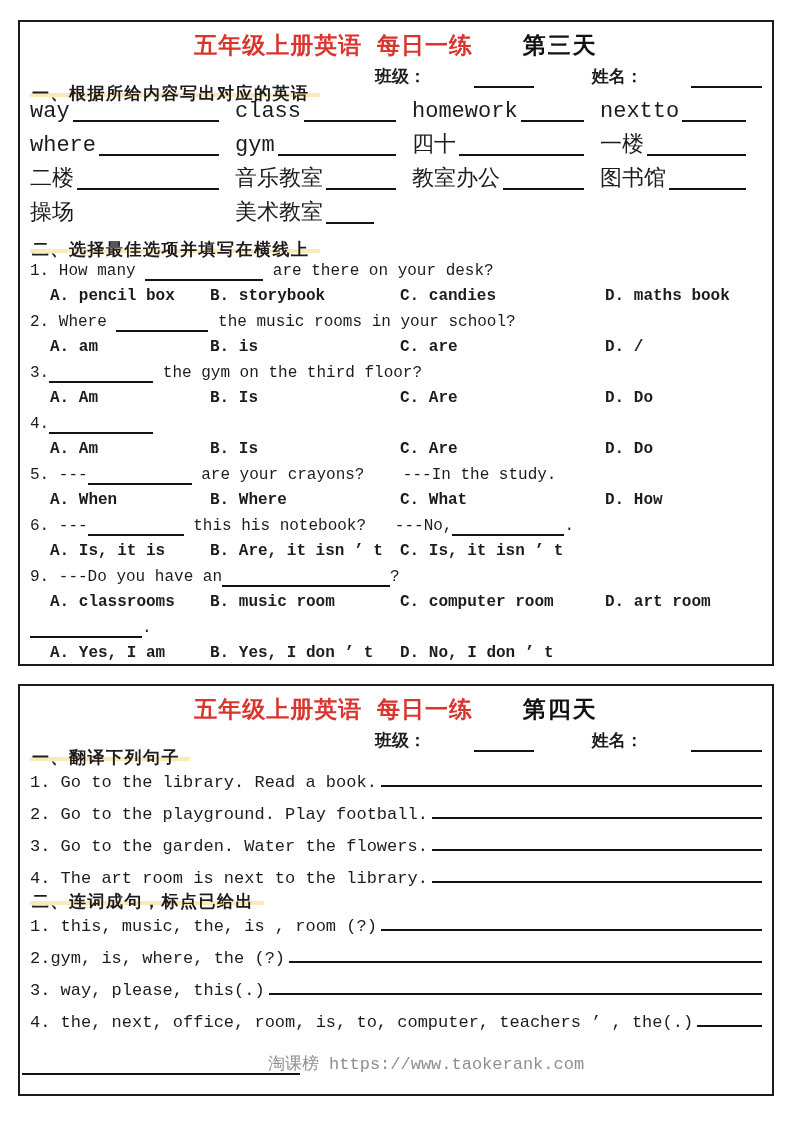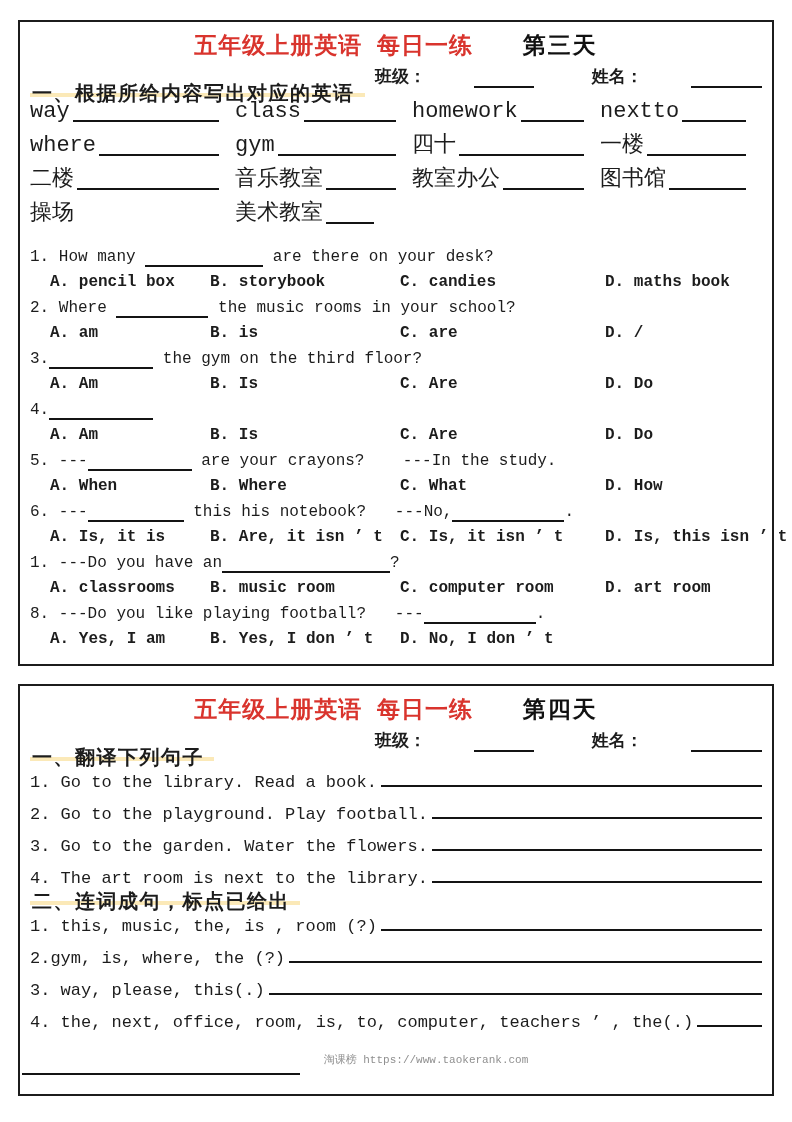--- a/index.html
+++ b/index.html
@@ -21,21 +21,21 @@
   .t-day { color:#111; font-size:23px; margin-left:40px; letter-spacing:2px; }
   .meta-row {
     height:26px; font-size:17px; font-weight:600; padding-left:345px;
     white-space:pre; display:flex; align-items:flex-end;gap:48px;
   }
   .meta-row span.lbl { line-height:20px; }
   .bl { display:inline-block; border-bottom:2px solid #141414; height:16px; }
   .w105 { width:105px; margin-right:10px; }
   .w125 { width:125px; }
   .sec-h {
-    display:inline-block; background:#fbe9b8; font-weight:bold; font-size:20px;
+    display:inline-block; background:#fbe9b8; font-weight:bold; font-size:17px;
     letter-spacing:1.5px; padding:2px 10px 2px 2px; margin:5px 0 3px 0;
   }
   .sec-wrap { line-height:0; }
   .vocab {
     display:grid; grid-template-columns:205px 177px 188px 1fr;
     row-gap:12px; font-size:22px; margin-bottom:20px;
   }
   .vocab-cell { display:flex; align-items:flex-end; padding-right:16px; height:22px; }
   .vocab-label { white-space:nowrap; line-height:20px; }
   .vocab-blank { flex:1 1 auto; border-bottom:2px solid #141414; height:15px; margin-left:3px; }
@@ -46,21 +46,21 @@
     display:grid; grid-template-columns:160px 190px 205px 1fr;
     padding-left:20px; font-size:16px; height:24px; margin-top:1px;
     white-space:pre; align-items:end;font-weight:bold;
   }
   .opt { line-height:21px; white-space:pre; overflow:visible; }
   .s-row { display:flex; align-items:flex-start; font-size:17px; height:24px; margin-top:8px; white-space:pre; }
   .s-text { line-height:21px; white-space:pre; }
   .s-blank { flex:1 1 auto; border-bottom:2px solid #141414; height:15px; margin-left:4px; min-width:40px; }
   .foot { position:relative; margin-top:16px; height:26px; }
   .cont-line { position:absolute; left:-8px; bottom:3px; width:278px; border-bottom:2px solid #141414; height:2px; }
-  .watermark { display:block; text-align:center; color:#8f8f8f; font-size:11px; padding-left:60px; }
+  .watermark { display:block; text-align:center; color:#8f8f8f; font-size:17px; padding-left:60px; }
 </style>
 </head>
 <body>
 
 <div class="sheet">
 
   <section class="panel panel1">
     <div class="title-row">
       <span class="t-red">五年级上册英语 每日一练</span>
       <span class="t-day">第三天</span>
@@ -124,36 +124,39 @@
           <span class="vocab-blank"></span>
         </div>
         <div class="vocab-cell">
           <span class="vocab-label">操场</span>
         </div>
         <div class="vocab-cell">
           <span class="vocab-label">美术教室</span>
           <span class="vocab-blank" style="flex: 0 0 48px;"></span>
         </div>
       </div>
+    <div class="sec-wrap">
+      <div class="sec-h">二、选择最佳选项并填写在横线上</div>
+    </div>
     <div id="questions3">
         <div class="q-line"><span class="q-text">1. How many </span><span class="q-blank" style="width: 118px;"></span><span class="q-text"> are there on your desk?</span></div>
         <div class="q-opts"><span class="opt">A. pencil box</span><span class="opt">B. storybook</span><span class="opt">C. candies</span><span class="opt">D. maths book</span></div>
         <div class="q-line"><span class="q-text">2. Where </span><span class="q-blank" style="width: 92px;"></span><span class="q-text"> the music rooms in your school?</span></div>
         <div class="q-opts"><span class="opt">A. am</span><span class="opt">B. is</span><span class="opt">C. are</span><span class="opt">D. /</span></div>
         <div class="q-line"><span class="q-text">3.</span><span class="q-blank" style="width: 104px;"></span><span class="q-text"> the gym on the third floor?</span></div>
         <div class="q-opts"><span class="opt">A. Am</span><span class="opt">B. Is</span><span class="opt">C. Are</span><span class="opt">D. Do</span></div>
         <div class="q-line"><span class="q-text">4.</span><span class="q-blank" style="width: 104px;"></span></div>
         <div class="q-opts"><span class="opt">A. Am</span><span class="opt">B. Is</span><span class="opt">C. Are</span><span class="opt">D. Do</span></div>
         <div class="q-line"><span class="q-text">5. ---</span><span class="q-blank" style="width: 104px;"></span><span class="q-text"> are your crayons?    ---In the study.</span></div>
         <div class="q-opts"><span class="opt">A. When</span><span class="opt">B. Where</span><span class="opt">C. What</span><span class="opt">D. How</span></div>
         <div class="q-line"><span class="q-text">6. ---</span><span class="q-blank" style="width: 96px;"></span><span class="q-text"> this his notebook?   ---No,</span><span class="q-blank" style="width: 112px;"></span><span class="q-text">.</span></div>
-        <div class="q-opts"><span class="opt">A. Is, it is</span><span class="opt">B. Are, it isn ’ t</span><span class="opt">C. Is, it isn ’ t</span><span class="opt">D. Is, this isn ’ t</span></div>
-        <div class="q-line"><span class="q-text">1. ---Do you have an</span><span class="q-blank" style="width: 168px;"></span><span class="q-text">?</span></div>
+        <div class="q-opts"><span class="opt">A. Is, it is</span><span class="opt">B. Are, it isn ’ t</span><span class="opt">C. Is, it isn ’ t</span></div>
+        <div class="q-line"><span class="q-text">9. ---Do you have an</span><span class="q-blank" style="width: 168px;"></span><span class="q-text">?</span></div>
         <div class="q-opts"><span class="opt">A. classrooms</span><span class="opt">B. music room</span><span class="opt">C. computer room</span><span class="opt">D. art room</span></div>
-        <div class="q-line"><span class="q-text">8. ---Do you like playing football?   ---</span><span class="q-blank" style="width: 112px;"></span><span class="q-text">.</span></div>
+        <div class="q-line"><span class="q-blank" style="width: 112px;"></span><span class="q-text">.</span></div>
         <div class="q-opts"><span class="opt">A. Yes, I am</span><span class="opt">B. Yes, I don ’ t</span><span class="opt">D. No, I don ’ t</span></div>
       </div>
   </section>
 
   <section class="panel panel2">
     <div class="title-row">
       <span class="t-red">五年级上册英语 每日一练</span>
       <span class="t-day">第四天</span>
     </div>
     <div class="meta-row">

